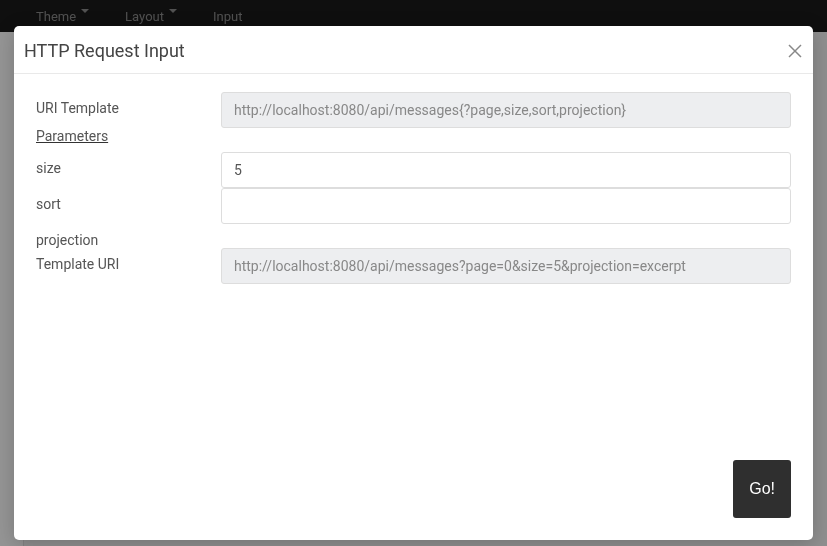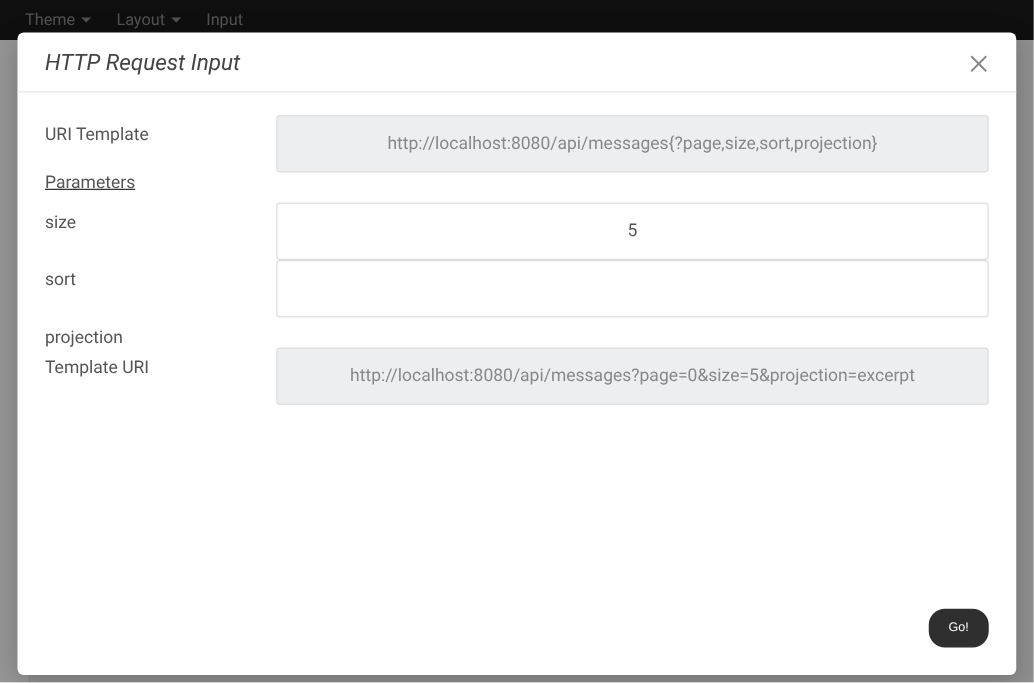--- a/index.html
+++ b/index.html
@@ -18,22 +18,22 @@
       height: 32px;
       display: flex;
       align-items: center;
       padding: 0 20px;
       gap: 20px;
     }
     .backdrop-nav-item {
       color: #888;
       font-size: 13px;
       display: flex;
-      align-items: center;
       gap: 5px;
+      margin-left: 16px;
     }
     .caret-down {
       width: 0; height: 0;
       border-left: 4px solid transparent;
       border-right: 4px solid transparent;
       border-top: 4px solid #888;
       display: inline-block;
     }
     .backdrop-body {
       background: #eee;
@@ -60,26 +60,25 @@
       left: 14px;
       right: 14px;
       bottom: 6px;
       background: #fff;
       border-radius: 5px;
       box-shadow: 0 4px 20px rgba(0,0,0,0.2);
       display: flex;
       flex-direction: column;
     }
     .modal-header {
-      padding: 14px 22px 12px;
+      padding: 14px 10px 12px;
       border-bottom: 1px solid #e9e9e9;
       display: flex;
       align-items: center;
       justify-content: space-between;
-      font-style: italic;
     }
     .modal-title {
       font-size: 18px;
       font-weight: 400;
       color: #444;
     }
     .close-btn {
       font-size: 22px;
       color: #888;
       cursor: pointer;
@@ -109,22 +108,21 @@
       flex: 1;
     }
     .form-control {
       width: 100%;
       padding: 8px 12px;
       font-size: 14px;
       border: 1px solid #ddd;
       border-radius: 3px;
       color: #555;
       font-family: inherit;
-      height: 46px;
-      text-align: center;
+      height: 36px;
     }
     .form-control.readonly {
       background: #edeef0;
       color: #888;
       cursor: default;
     }
     .section-row {
       margin-bottom: 8px;
       text-decoration: underline;
     }
@@ -134,23 +132,23 @@
     }
     .modal-footer {
       padding: 10px 22px 22px;
       display: flex;
       justify-content: flex-end;
     }
     .btn-go {
       background: #2f2f2f;
       color: #fff;
       border: none;
-      padding: 10px 16px;
-      font-size: 10px;
-      border-radius: 13px;
+      padding: 20px 16px;
+      font-size: 16px;
+      border-radius: 3px;
       cursor: pointer;
     }
     .input-icon-right {
       position: relative;
     }
     .input-icon-right .field-icon {
       position: absolute;
       right: 10px;
       top: 50%;
       transform: translateY(-50%);

